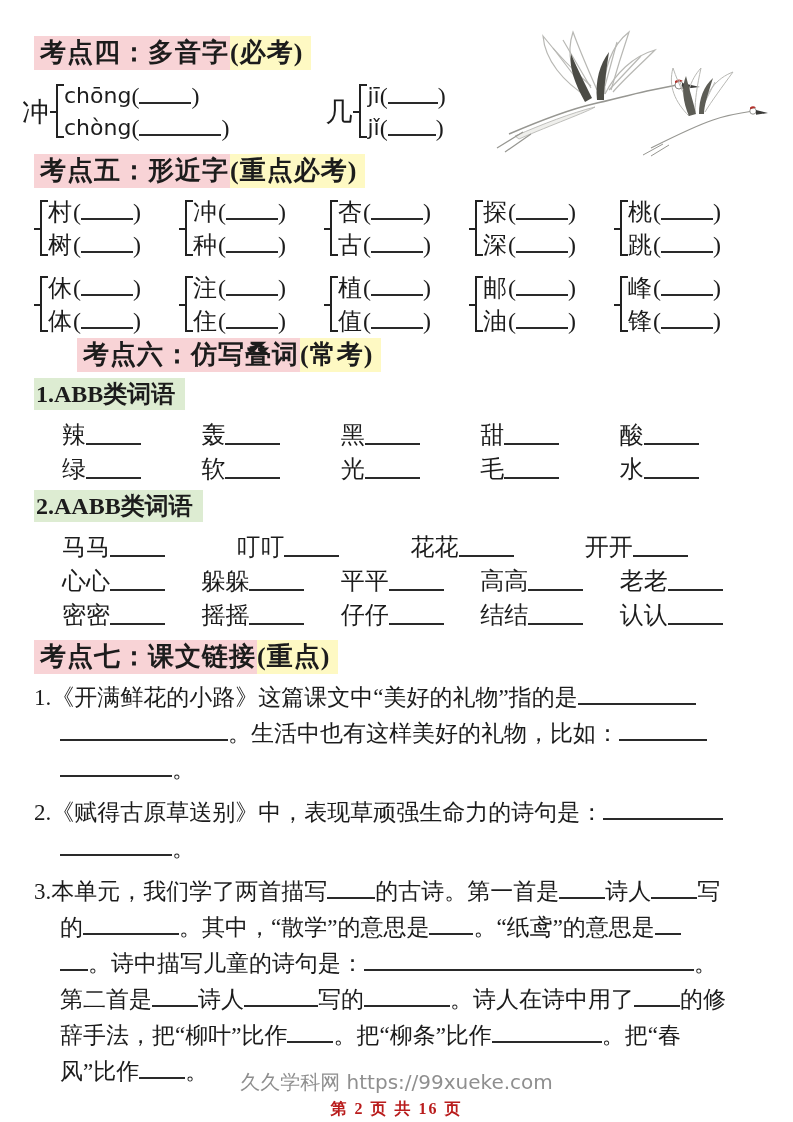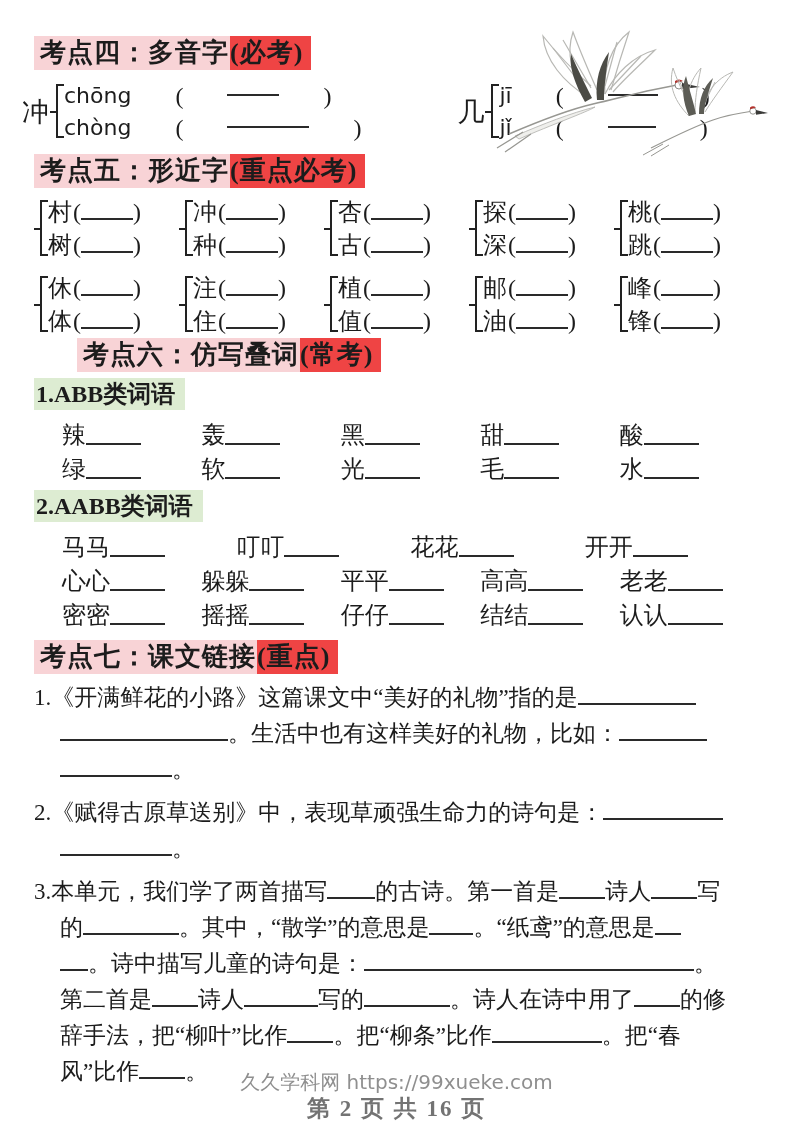--- a/index.html
+++ b/index.html
@@ -4,35 +4,35 @@
 <style>
   html,body{margin:0;padding:0;background:#e8e8e8;}
   .page{
     position:relative;width:793px;height:1122px;margin:0 auto;
     background:#ffffff;box-sizing:border-box;padding:36px 34px 0 34px;
     font-family:"Liberation Serif",serif;color:#1c1c1c;overflow:hidden;
   }
   
   .sec-head{display:inline-flex;font-size:26px;font-weight:bold;line-height:34px;letter-spacing:1px;}
   .sec-head .main{background:#f8d3d6;padding:0 1px 0 6px;}
-  .sec-head .tag{background:#ef4444;padding:0 8px 0 0;}
+  .sec-head .tag{background:#fef9c3;padding:0 8px 0 0;}
   .sub-label{display:inline-block;background:#ddecd2;font-size:24px;font-weight:bold;line-height:30px;padding:1px 10px 1px 2px;}
   
   .bl{display:inline-block;height:14px;border-bottom:2px solid #2a2a2a;vertical-align:-2px;}
   
   .brk{position:relative;width:14px;flex:0 0 14px;align-self:stretch;}
   .brk::before{content:"";position:absolute;left:6px;top:4px;bottom:6px;width:6px;
     border-left:2px solid #222;border-top:2px solid #222;border-bottom:2px solid #222;}
   .brk::after{content:"";position:absolute;left:0;top:50%;width:7px;height:2px;background:#222;margin-top:-1px;}
   
   .poly-row{display:flex;gap:96px;margin:10px 0 0 -12px;}
   .poly-item{display:flex;align-items:center;}
   .poly-char{font-size:27px;padding-right:1px;}
   .poly-col{display:flex;flex-direction:column;justify-content:center;}
-  .poly-line{display:flex;align-items:flex-start;font-size:24px;line-height:32px;gap:44px;}
+  .poly-line{display:flex;align-items:center;font-size:24px;line-height:32px;}
   .pinyin{font-family:"DejaVu Sans",sans-serif;font-size:22px;}
   .paren{font-size:24px;}
   
   .pair-grid{display:grid;grid-template-columns:repeat(5,1fr);row-gap:10px;margin-top:8px;}
   .pair-cell{display:flex;align-items:center;}
   .pair-col{display:flex;flex-direction:column;}
   .pair-line{display:flex;align-items:baseline;font-size:24px;line-height:33px;}
   .pchar{padding-right:1px;}
   
   .word-rows{margin-top:8px;}
@@ -44,21 +44,21 @@
   .q-line{display:flex;align-items:baseline;font-size:23px;line-height:36px;white-space:nowrap;}
   .q-line:not(:first-child){padding-left:26px;}
   .q-line .bl{height:13px;}
   
   .mt8{margin-top:8px;} .mt10{margin-top:10px;} .mt12{padding-left:43px;} .mt4{margin-top:4px;} .mt6{margin-top:6px;}
   
   .cranes{position:absolute;top:24px;right:22px;width:278px;height:134px;}
   
   .footer{position:absolute;left:0;right:0;bottom:0;text-align:center;}
   .footer .site{font-family:"DejaVu Sans",sans-serif;font-size:20px;color:#8f8f8f;line-height:24px;}
-  .footer .pagenum{font-size:23px;font-weight:bold;color:#737373;line-height:26px;margin-top:2px;letter-spacing:2px;}
+  .footer .pagenum{font-size:16px;font-weight:bold;color:#b91c1c;line-height:26px;margin-top:2px;letter-spacing:2px;}
 </style>
 </head>
 <body>
 
 <div class="page">
 
   
   <svg class="cranes" viewBox="0 0 278 134" aria-hidden="true">
 
     <g fill="none" stroke="#b8b8b4" stroke-width="1.2">

